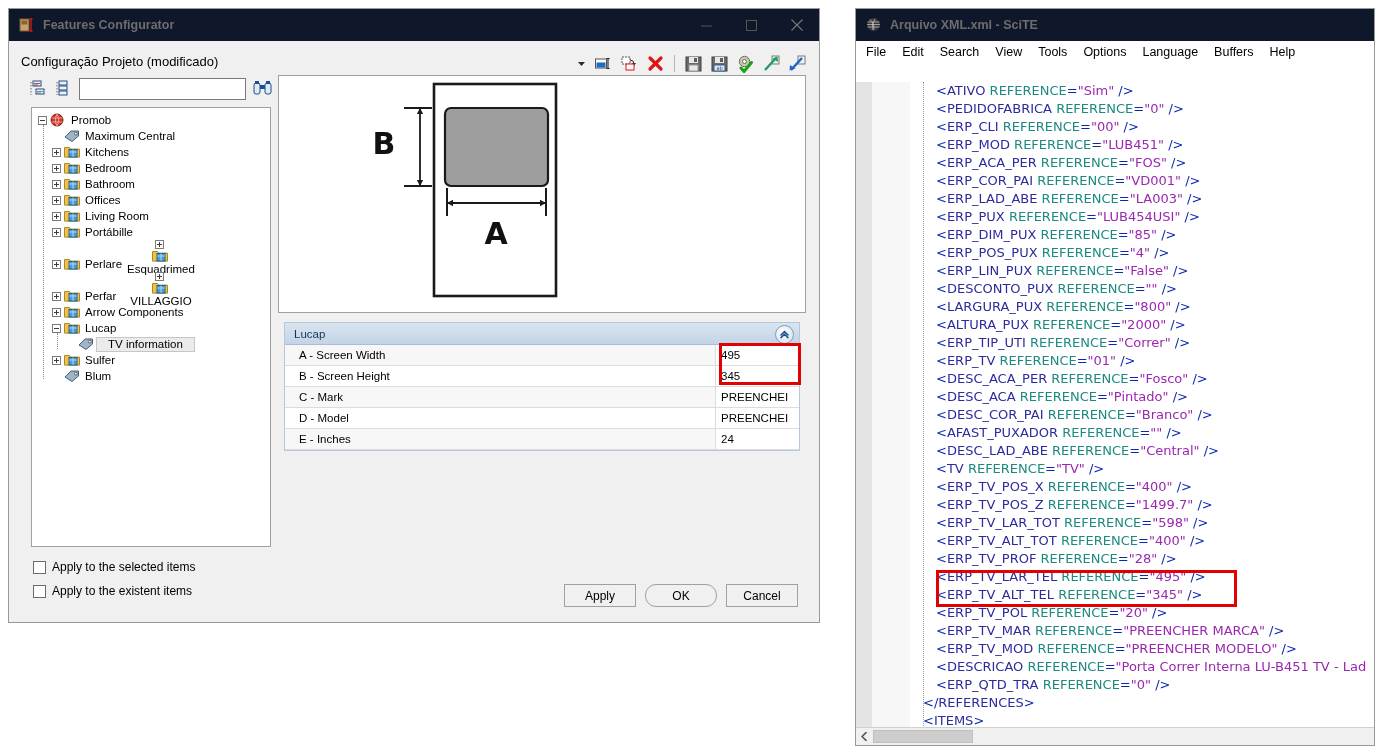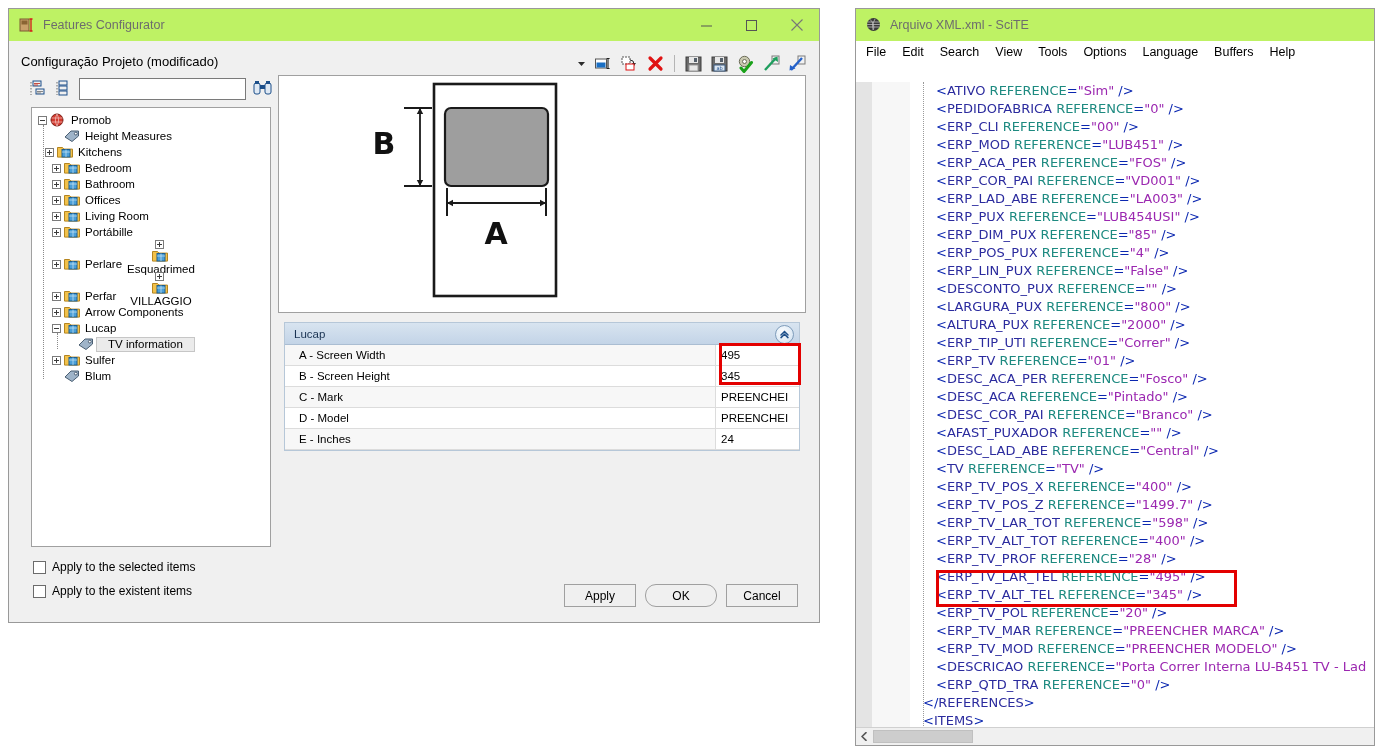--- a/index.html
+++ b/index.html
@@ -5,21 +5,21 @@
   html,body{margin:0;padding:0;}
   body{
     width:1383px;height:753px;background:#ffffff;
     font-family:"Liberation Sans",sans-serif;
     -webkit-font-smoothing:antialiased;
     overflow:hidden;position:relative;
   }
 
   
   .window{position:absolute;background:#f0f0f0;border:1px solid #999;box-sizing:border-box;}
-  .titlebar{height:32px;display:flex;align-items:center;background:#bef264;}
+  .titlebar{height:32px;display:flex;align-items:center;background:#0f172a;font-weight:bold;}
   .titlebar .tb-icon{width:16px;height:16px;margin-left:10px;margin-right:8px;flex:none;position:relative;}
   .titlebar .tb-text{font-size:12.5px;color:#6d6d6d;white-space:nowrap;}
   .winbtns{margin-left:auto;display:flex;height:32px;}
   .winbtn{width:45px;height:32px;display:flex;align-items:center;justify-content:center;}
   .winbtn svg{display:block;}
 
   
   #fcfg{left:8px;top:8px;width:812px;height:615px;}
   .fc-subtitle{position:absolute;left:12px;top:45px;font-size:13px;color:#000;}
 
@@ -228,23 +228,23 @@
               <path d="M1.4 5 h11.2 M1.4 9 h11.2 M7 1 q-3.2 6 0 12 M7 1 q3.2 6 0 12" stroke="#f4c9c4" stroke-width="0.7" fill="none"></path>
             </svg></span>
           <span class="lbl">Promob</span>
         </div>
         <div class="tnode" style="padding-left: 20px;">
           <span class="nub"></span>
           <span class="ic"><svg width="16" height="13" viewBox="0 0 16 13">
               <path d="M1 8 L7 2 L14.5 2 L14.5 7 L8 12.5 Z" fill="#9fb4c9" stroke="#4a5e72"></path>
               <circle cx="11.8" cy="4.6" r="1.4" fill="#fff" stroke="#4a5e72"></circle>
             </svg></span>
-          <span class="lbl">Height Measures</span>
-        </div>
-        <div class="tnode" style="padding-left: 13px;">
+          <span class="lbl">Maximum Central</span>
+        </div>
+        <div class="tnode" style="padding-left: 20px;">
           <span class="expander plus"></span>
           <span class="ic"><svg width="16" height="13" viewBox="0 0 16 13">
               <path d="M0.5 2.5 h5 l1.4 1.6 h8.6 v8 h-15 Z" fill="#f2c14a" stroke="#b5851f"></path>
               <rect x="5" y="4.5" width="8" height="7.5" fill="#4b9fd8" stroke="#1e5f8e"></rect>
               <path d="M5 7 h8 M9 4.5 v7.5" stroke="#cfe6f5" stroke-width="0.7"></path>
             </svg></span>
           <span class="lbl">Kitchens</span>
         </div>
         <div class="tnode" style="padding-left: 20px;">
           <span class="expander plus"></span>

